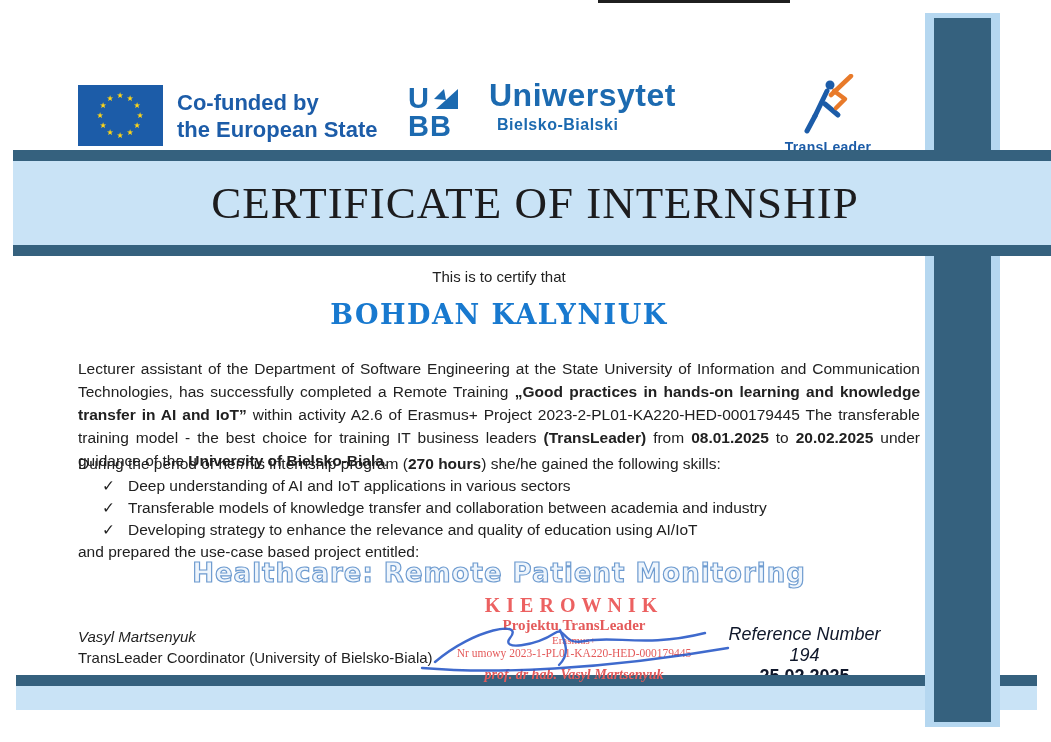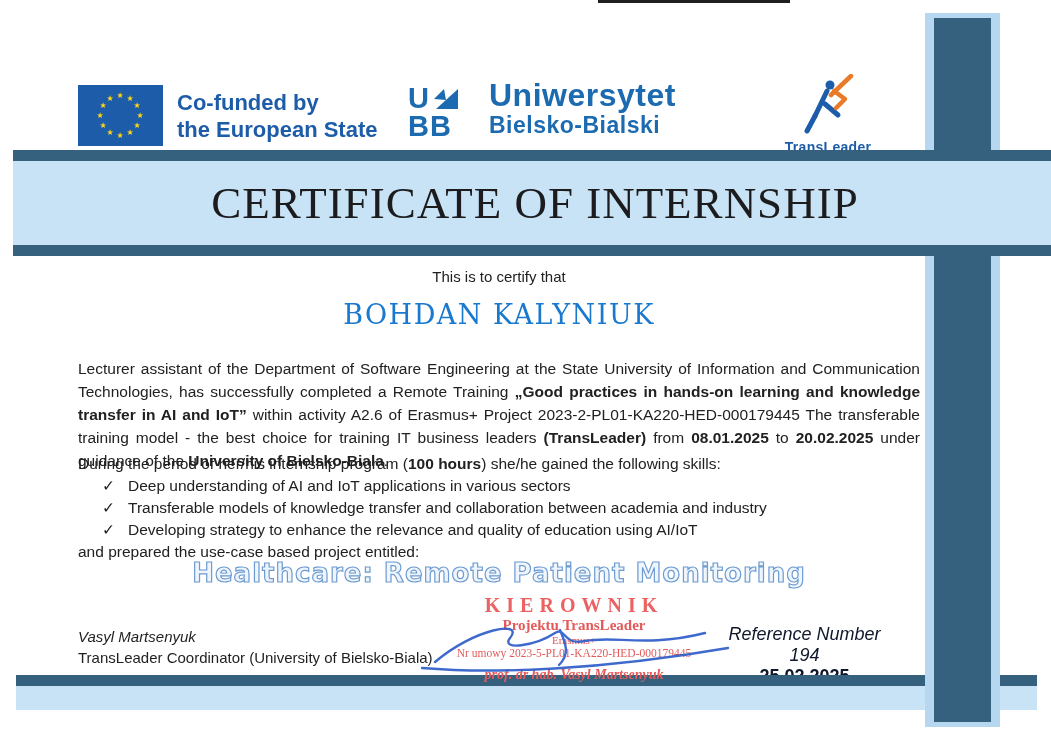--- a/index.html
+++ b/index.html
@@ -35,29 +35,29 @@
   .banner-title{font-family:"Liberation Serif",serif;font-size:45px;color:#1c1c1e;letter-spacing:1px;white-space:nowrap;}
 
   
   .eu-flag{position:absolute;left:78px;top:85px;width:85px;height:61px;background:var(--eu-blue);}
   .eu-text{position:absolute;left:177px;top:89px;font-size:22px;font-weight:700;color:var(--eu-blue);line-height:27px;white-space:nowrap;}
 
   .ubb-mark{position:absolute;left:408px;top:83px;color:var(--ubb-blue);font-weight:800;line-height:26px;font-size:29px;letter-spacing:1px;}
   .ubb-mark .row{display:flex;align-items:flex-end;height:28px;}
   .ubb-name{position:absolute;left:489px;top:79px;color:var(--ubb-blue);font-weight:800;white-space:nowrap;}
   .ubb-name .l1{font-size:32px;line-height:33px;letter-spacing:.5px;}
-  .ubb-name .l2{font-size:23px;line-height:26px;letter-spacing:.5px;}
+  .ubb-name .l2{font-size:16px;line-height:26px;letter-spacing:.5px;margin-left:8px;}
 
   .tl-logo{position:absolute;left:768px;top:74px;width:120px;text-align:center;}
   .tl-label{font-size:14px;font-weight:800;color:var(--eu-blue);letter-spacing:.3px;margin-top:1px;}
 
   
   .col{position:absolute;left:78px;width:842px;color:#212121;}
   .certify{top:268px;text-align:center;font-size:15px;}
-  .name{top:299px;text-align:center;font-family:"DejaVu Serif",serif;font-weight:400;font-size:27px;color:var(--name-blue);letter-spacing:1.5px;}
+  .name{top:299px;text-align:center;font-family:"DejaVu Serif",serif;font-weight:700;font-size:27px;color:var(--name-blue);letter-spacing:1.5px;}
   .para1{top:357px;font-size:15.5px;line-height:23px;text-align:justify;}
   .para2{top:453px;font-size:15.5px;line-height:22px;}
   .b{font-weight:700;}
   ul.skills{list-style:none;margin:0 0 0 24px;}
   ul.skills li{display:flex;gap:12px;line-height:22px;}
   ul.skills .chk{width:14px;flex:none;}
 
   .project-title{top:558px;text-align:center;font-family:"DejaVu Sans",sans-serif;font-weight:700;font-size:26px;
                  color:#eef5fc;-webkit-text-stroke:1.2px var(--outline-blue);letter-spacing:1px;}
 
@@ -145,21 +145,21 @@
   <div class="banner">
     <div class="banner-title">CERTIFICATE OF INTERNSHIP</div>
   </div>
 
   <div class="col certify">This is to certify that</div>
   <div class="col name">BOHDAN KALYNIUK</div>
 
   <div class="col para1"><span>Lecturer assistant of the Department of Software Engineering at the State University of Information and Communication Technologies, has successfully completed a Remote Training </span><span class="b">„Good practices in hands-on learning and knowledge transfer in AI and IoT”</span><span> within activity A2.6 of Erasmus+ Project 2023-2-PL01-KA220-HED-000179445 The transferable training model - the best choice for training IT business leaders </span><span class="b">(TransLeader)</span><span> from </span><span class="b">08.01.2025</span><span> to </span><span class="b">20.02.2025</span><span> under guidance of the </span><span class="b">University of Bielsko-Biala</span><span>.</span></div>
 
   <div class="col para2">
-    <div><span>During the period of her/his internship program (</span><span class="b">100 hours</span><span>) she/he gained the following skills:</span></div>
+    <div><span>During the period of her/his internship program (</span><span class="b">270 hours</span><span>) she/he gained the following skills:</span></div>
     <ul class="skills">
       <li>
         <span class="chk">✓</span>
         <span>Deep understanding of AI and IoT applications in various sectors</span>
       </li>
       <li>
         <span class="chk">✓</span>
         <span>Transferable models of knowledge transfer and collaboration between academia and industry</span>
       </li>
       <li>
@@ -169,21 +169,21 @@
     </ul>
     <div>and prepared the use-case based project entitled:</div>
   </div>
 
   <div class="col project-title">Healthcare: Remote Patient Monitoring</div>
 
   <div class="stamp">
     <div class="l1">KIEROWNIK</div>
     <div class="l2">Projektu TransLeader</div>
     <div class="l3">Erasmus+</div>
-    <div class="l4">Nr umowy 2023-5-PL01-KA220-HED-000179445</div>
+    <div class="l4">Nr umowy 2023-1-PL01-KA220-HED-000179445</div>
     <div class="prof">prof. dr hab. Vasyl Martsenyuk</div>
     <svg class="sig-svg" width="330" height="52" viewBox="0 0 330 52">
       <g stroke="#2f5ec9" stroke-width="2.4" fill="none" stroke-linecap="round" opacity="0.92">
         <path d="M25 42 C65 8 115 0 100 18 C90 31 125 26 145 13 C156 6 152 26 175 21 C205 15 235 28 295 13"></path>
         <path d="M12 48 C85 54 190 50 318 28"></path>
         <path d="M150 10 C156 24 160 34 149 45"></path>
       </g>
     </svg>
   </div>
 

